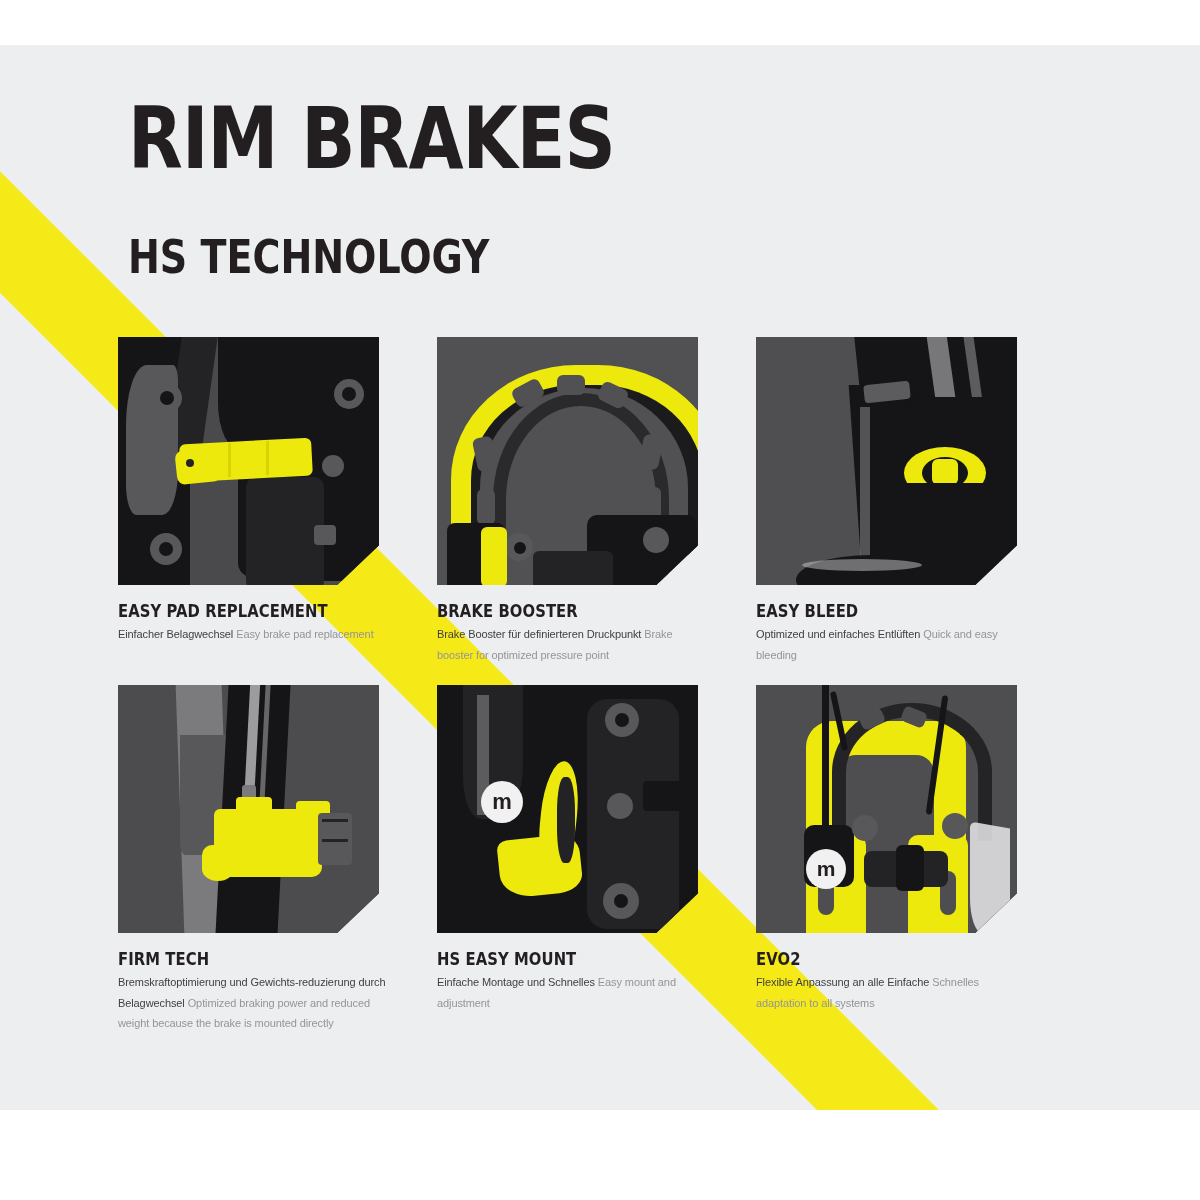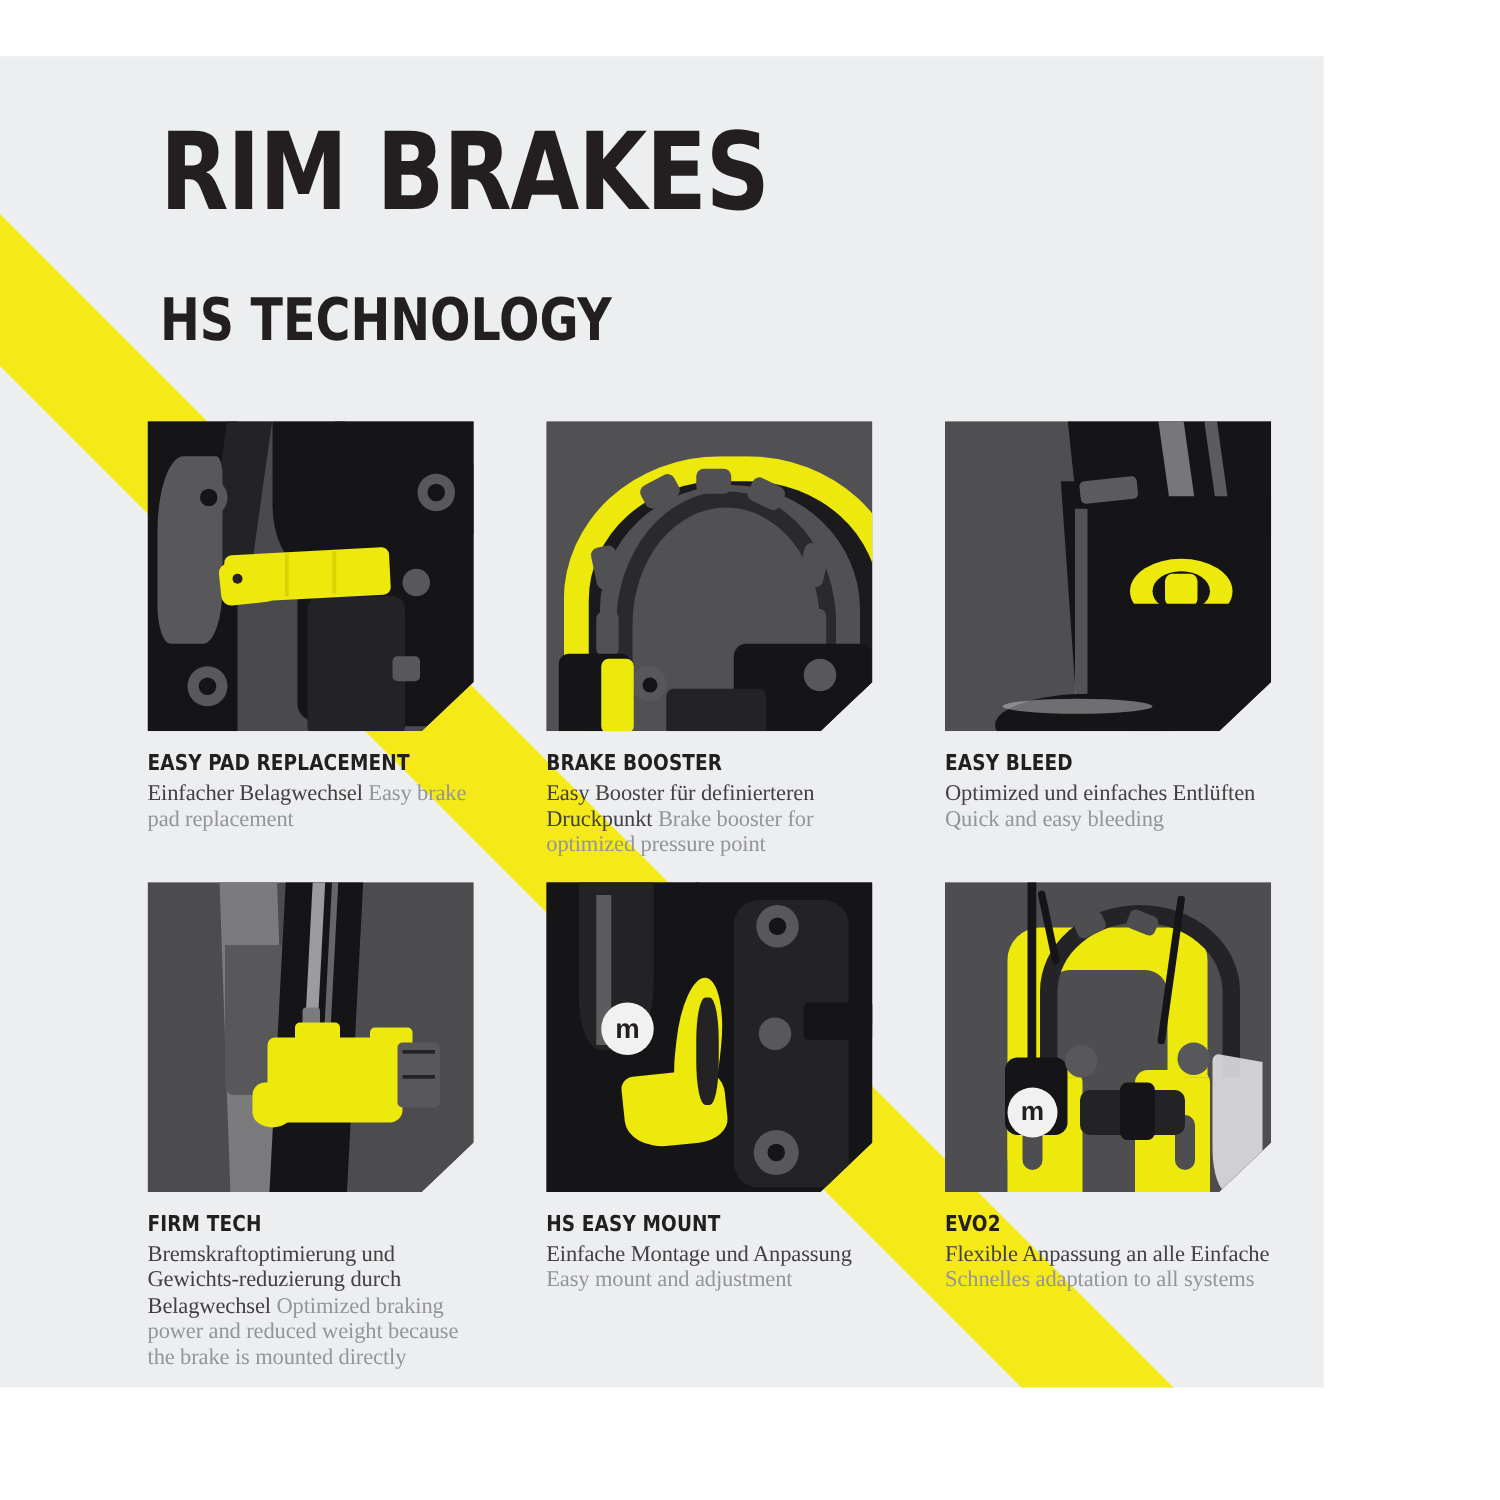--- a/index.html
+++ b/index.html
@@ -19,21 +19,21 @@
     width: 1200px;
     height: 1200px;
     background: #ffffff;
   }
 
   
   #panel {
     position: absolute;
     left: 0;
     top: 45px;
-    width: 1059px;
+    width: 1200px;
     height: 1065px;
     background: #edeef0;
     overflow: hidden;
   }
 
   
   #stripe {
     position: absolute;
     left: -60px;
     top: -260px;
@@ -118,22 +118,22 @@
     font-weight: bold;
     font-size: 17.5px;
     line-height: 20px;
     color: #231f20;
     letter-spacing: 0.1px;
     transform: scaleX(0.94);
     transform-origin: left center;
     white-space: nowrap;
   }
   .cap-body {
-    font-family: Liberation Serif, serif;
-    font-size: 18px;
+    font-family: Liberation Sans, sans-serif;
+    font-size: 11px;
     line-height: 20.5px;
     color: #414042;
     margin-top: 3px;
     letter-spacing: -0.1px;
   }
   .cap-body .en { color: #939598; }
 
   
   .pbg-dark { position:absolute; inset:0; background:#4a4a4c; }
   .blk { position: absolute; background: #151517; }
@@ -229,21 +229,21 @@
               <div class="blk" style="left:10px;top:186px;width:58px;height:68px;border-radius:8px;"></div>
               <div class="blk" style="left:150px;top:178px;width:110px;height:76px;border-radius:10px;"></div>
               <div class="blk2" style="left:96px;top:214px;width:80px;height:40px;border-radius:6px;"></div>
               <div class="gry" style="left:68px;top:196px;width:28px;height:28px;border-radius:50%;"></div>
               <div class="blk" style="left:77px;top:205px;width:12px;height:12px;border-radius:50%;"></div>
               <div class="gry" style="left:206px;top:190px;width:26px;height:26px;border-radius:50%;"></div>
               <div class="ylw" style="left:44px;top:190px;width:26px;height:60px;border-radius:6px;"></div>
             </div>
             <div class="caption">
               <div class="cap-title">BRAKE BOOSTER</div>
-              <div class="cap-body"><span>Easy Booster für definierteren Druckpunkt</span> <span class="en">Brake booster for optimized pressure point</span></div>
+              <div class="cap-body"><span>Brake Booster für definierteren Druckpunkt</span> <span class="en">Brake booster for optimized pressure point</span></div>
             </div>
           </div>
 
           <div class="card">
             <div class="photo">
               <div class="pbg-dark" style="background:#4f4f51;"></div>
 
               <div class="blk" style="left:104px;top:-10px;width:180px;height:120px;border-radius:0 0 40% 10%;transform:rotate(-6deg);"></div>
               <div class="shine" style="left:176px;top:-6px;width:20px;height:86px;transform:rotate(-8deg);opacity:.55;"></div>
               <div class="shine" style="left:212px;top:-8px;width:10px;height:80px;transform:rotate(-8deg);opacity:.4;"></div>
@@ -319,21 +319,21 @@
               <div class="gry" style="left:168px;top:18px;width:34px;height:34px;border-radius:50%;"></div>
               <div class="blk" style="left:178px;top:28px;width:14px;height:14px;border-radius:50%;"></div>
               <div class="gry" style="left:166px;top:198px;width:36px;height:36px;border-radius:50%;"></div>
               <div class="blk" style="left:177px;top:209px;width:14px;height:14px;border-radius:50%;"></div>
               <div class="gry" style="left:170px;top:108px;width:26px;height:26px;border-radius:50%;"></div>
               <div class="blk" style="left:206px;top:96px;width:56px;height:30px;border-radius:4px;"></div>
               <div class="blk" style="left:236px;top:100px;width:30px;height:16px;transform:rotate(-14deg);"></div>
             </div>
             <div class="caption">
               <div class="cap-title">HS EASY MOUNT</div>
-              <div class="cap-body"><span>Einfache Montage und Anpassung</span> <span class="en">Easy mount and adjustment</span></div>
+              <div class="cap-body"><span>Einfache Montage und Schnelles</span> <span class="en">Easy mount and adjustment</span></div>
             </div>
           </div>
 
           <div class="card">
             <div class="photo">
               <div class="pbg-dark" style="background:#4e4e50;"></div>
 
               <div class="ylw" style="left:50px;top:36px;width:160px;height:210px;border-radius:26px;"></div>
               <div class="pbg-dark" style="left:82px;top:70px;width:96px;height:180px;border-radius:18px;background:#4e4e50;"></div>
               <div class="ylw" style="left:50px;top:150px;width:60px;height:110px;border-radius:10px;"></div>

